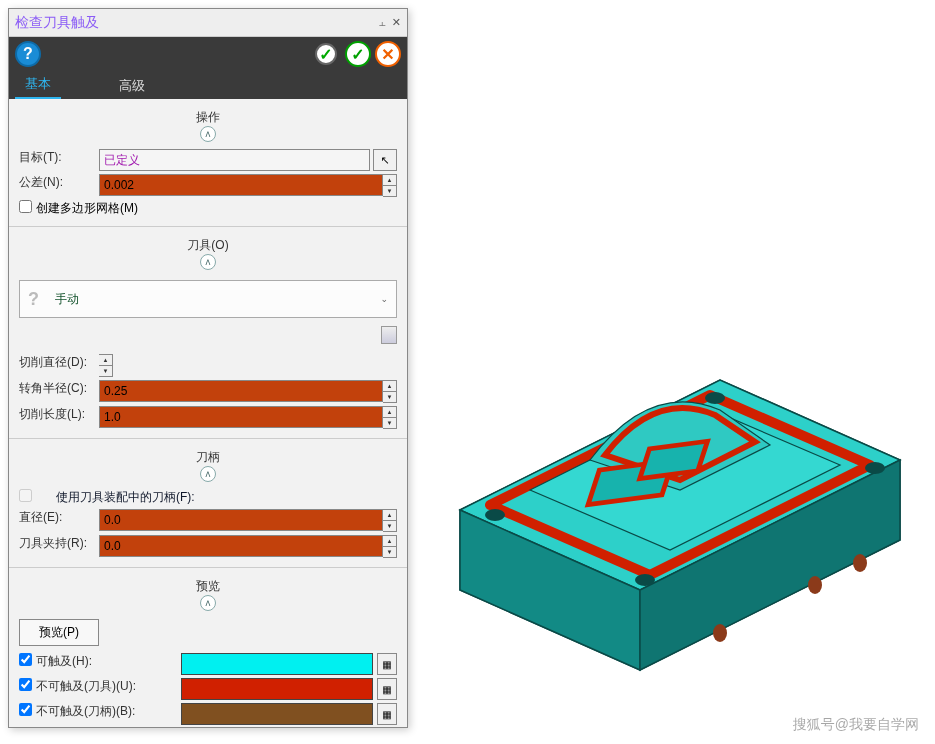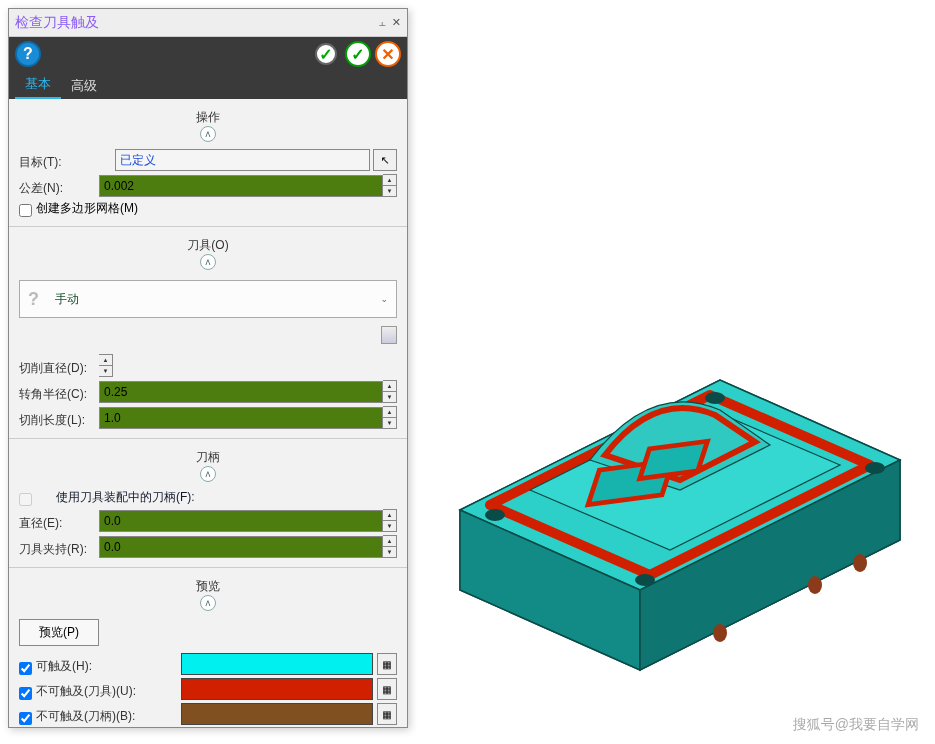--- a/index.html
+++ b/index.html
@@ -9,36 +9,36 @@
 .titlebar .title { flex: 1; font-size: 14px; color: #8b5cf6; }
 .titlebar .pin { color: #777; font-size: 11px; margin-right: 6px; cursor: pointer; }
 .titlebar .close { color: #555; font-size: 11px; cursor: pointer; }
 .toolbar { height: 34px; background: #3a3a3a; display: flex; align-items: center; padding: 0 6px; }
 .tb-icon { width: 26px; height: 26px; border-radius: 13px; display: flex; align-items: center; justify-content: center; font-size: 16px; font-weight: bold; }
 .tb-help { background: #1a8cd6; color: #fff; border: 2px solid #0d6ba8; }
 .tb-spacer { flex: 1; }
 .tb-ok { background: #fff; color: #0a0; width:22px; height:22px; border-radius:11px; border:2px solid #666; display:flex;align-items:center;justify-content:center;}
 .tb-accept { background: #fff; color: #00a000; border: 2px solid #00a000; margin-left: 4px; }
 .tb-cancel { background: #fff; color: #f06000; border: 2px solid #f06000; margin-left: 4px; }
-.tabs { height: 28px; background: #3a3a3a; display: flex; align-items: flex-end; padding: 0 6px; }
+.tabs { height: 28px; background: #3a3a3a; display: flex; align-items: flex-end; padding: 0 6px; gap: 48px; }
 .tab { padding: 4px 10px; font-size: 13px; color: #ddd; cursor: pointer; }
 .tab.active { color: #2eb6f0; border-bottom: 2px solid #2eb6f0; }
 .content { flex: 1; overflow-y: auto; background: #f2f2f2; position: relative; }
 .content::-webkit-scrollbar { width: 16px; }
 .content::-webkit-scrollbar-track { background: #e8e8e8; }
 .content::-webkit-scrollbar-thumb { background: #b8b8b8; border: 2px solid #e8e8e8; }
 .section { border-bottom: 1px solid #ccc; padding: 6px 10px; }
 .section-header { display: flex; align-items: center; padding: 4px 0; cursor: pointer; flex-direction: column; }
 .section-header .stitle { flex: 1; font-size: 12px; color: #333; }
 .section-header .arrow { width: 16px; height: 16px; border: 1px solid #8aa; border-radius: 8px; display: flex; align-items: center; justify-content: center; font-size: 10px; color: #466; background:#fff;}
-.row { display: flex; align-items: flex-end; margin: 3px 0; }
+.row { display: flex; align-items: flex-start; margin: 3px 0; }
 .row .label { width: 80px; color: #333; }
 .row .label2 { width: 145px; color: #333; }
-.input-text { flex: 1; height: 22px; border: 1px solid #888; background: #4d7c0f; padding: 0 4px; font-size: 12px; }
-.input-text.ro { background: #f5f5f5; color: #1d4ed8; margin-left: 16px; }
+.input-text { flex: 1; height: 22px; border: 1px solid #888; background: #c2410c; padding: 0 4px; font-size: 12px; }
+.input-text.ro { background: #f5f5f5; color: #a21caf; }
 .spinner-btns { width: 14px; display: flex; flex-direction: column; border: 1px solid #888; border-left: none; }
 .spinner-btns span { flex: 1; font-size: 6px; text-align: center; line-height: 10px; background: #f0f0f0; cursor: pointer; border-bottom: 1px solid #888; color:#333;}
 .spinner-btns span:last-child { border-bottom: none; }
 .pick-btn { width: 24px; height: 22px; border: 1px solid #888; background: #f0f0f0; margin-left: 3px; display:flex;align-items:center;justify-content:center;cursor:pointer; font-size:11px;}
 .chk { margin-right: 4px; }
 .dropdown { flex: 1; display: flex; align-items: center; border: 1px solid #aaa; background: #fcfcfc; height: 38px; padding: 0 8px; cursor: pointer; }
 .dropdown .qmark { color: #bbb; font-size: 18px; font-weight: bold; margin-right: 16px; }
 .dropdown .dtext { flex: 1; color: #14532d; }
 .dropdown .darrow { color: #666; font-size: 9px;}
 .disabled-lbl { color: #0f172a; margin-left: 20px; }

